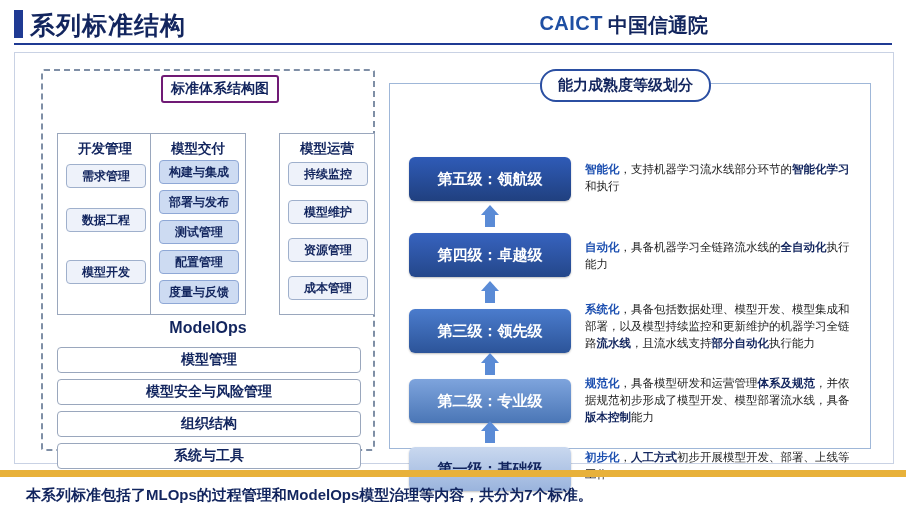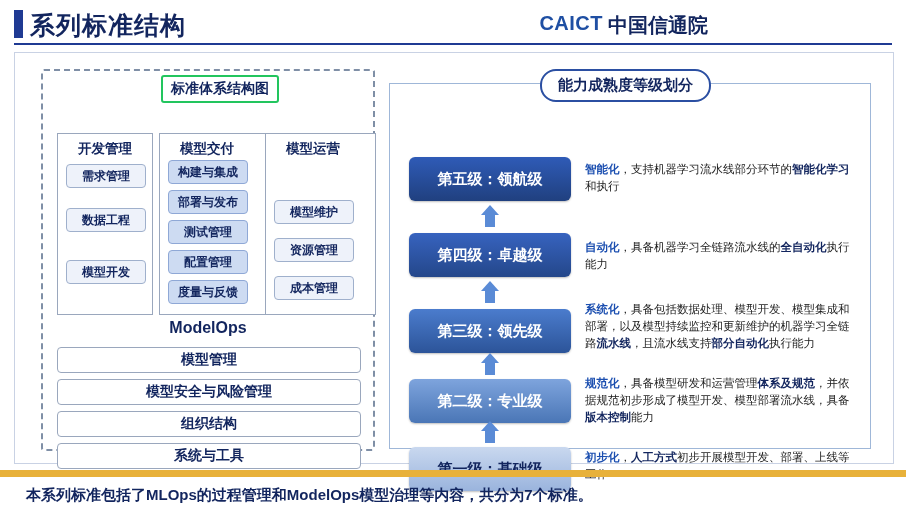--- a/index.html
+++ b/index.html
@@ -21,30 +21,30 @@
   .brand-caict{font-size:20px;font-weight:bold;color:#1f4fa3;letter-spacing:0.5px;}
   .brand-cn{font-size:20px;font-weight:bold;color:#12255e;}
 
   
   .panel{position:absolute;left:14px;top:52px;width:878px;height:410px;border:1px solid #c9d2e4;background:#fff;}
 
   
   .left-box{position:absolute;left:26px;top:16px;width:330px;height:378px;border:2px dashed #7f8fa6;border-radius:3px;}
   .left-title{
     position:absolute;left:118px;top:4px;
-    background:#fff;border:2px solid #22c55e;border-radius:3px;
+    background:#fff;border:2px solid #701a75;border-radius:3px;
     padding:3px 8px;font-size:14px;font-weight:bold;color:#12255e;white-space:nowrap;
   }
   .mlops-label{position:absolute;left:0;top:34px;width:330px;text-align:center;font-size:17px;font-weight:bold;color:#12255e;}
   .modelops-label{position:absolute;left:0;top:248px;width:330px;text-align:center;font-size:16px;font-weight:bold;color:#12255e;}
 
   .col{position:absolute;top:62px;width:94px;height:180px;border:1px solid #9aa7bd;background:#fff;}
   .col.c1{left:14px;}
-  .col.c2{left:116px;padding-left:24px;}
-  .col.c3{left:222px;padding-left:15px;}
+  .col.c2{left:107px;}
+  .col.c3{left:236px;}
   .col-head{position:absolute;left:0;top:6px;width:94px;text-align:center;font-size:13.5px;font-weight:bold;color:#12255e;}
 
   .chip{
     position:absolute;left:8px;width:78px;height:22px;border-radius:4px;
     display:flex;align-items:center;justify-content:center;
     font-size:12px;font-weight:bold;color:#12255e;
     border:1px solid #9fb0cc;background:#eef2fa;white-space:nowrap;
   }
   .chip.blue{background:#cddbf2;border-color:#8fa8d6;}
 
@@ -131,20 +131,21 @@
         <div class="col-head">模型交付</div>
         <div class="chip blue" style="top:26px">构建与集成</div>
         <div class="chip blue" style="top:56px">部署与发布</div>
         <div class="chip blue" style="top:86px">测试管理</div>
         <div class="chip blue" style="top:116px">配置管理</div>
         <div class="chip blue" style="top:146px">度量与反馈</div>
       </div>
 
       <div class="col c3">
         <div class="col-head">模型运营</div>
+        <div class="chip" style="top:28px">持续监控</div>
         <div class="chip" style="top:66px">模型维护</div>
         <div class="chip" style="top:104px">资源管理</div>
         <div class="chip" style="top:142px">成本管理</div>
       </div>
 
       <div class="modelops-label">ModelOps</div>
 
       <div class="row-wide" style="top:276px">模型管理</div>
       <div class="row-wide" style="top:308px">模型安全与风险管理</div>
       <div class="row-wide" style="top:340px">组织结构</div>

